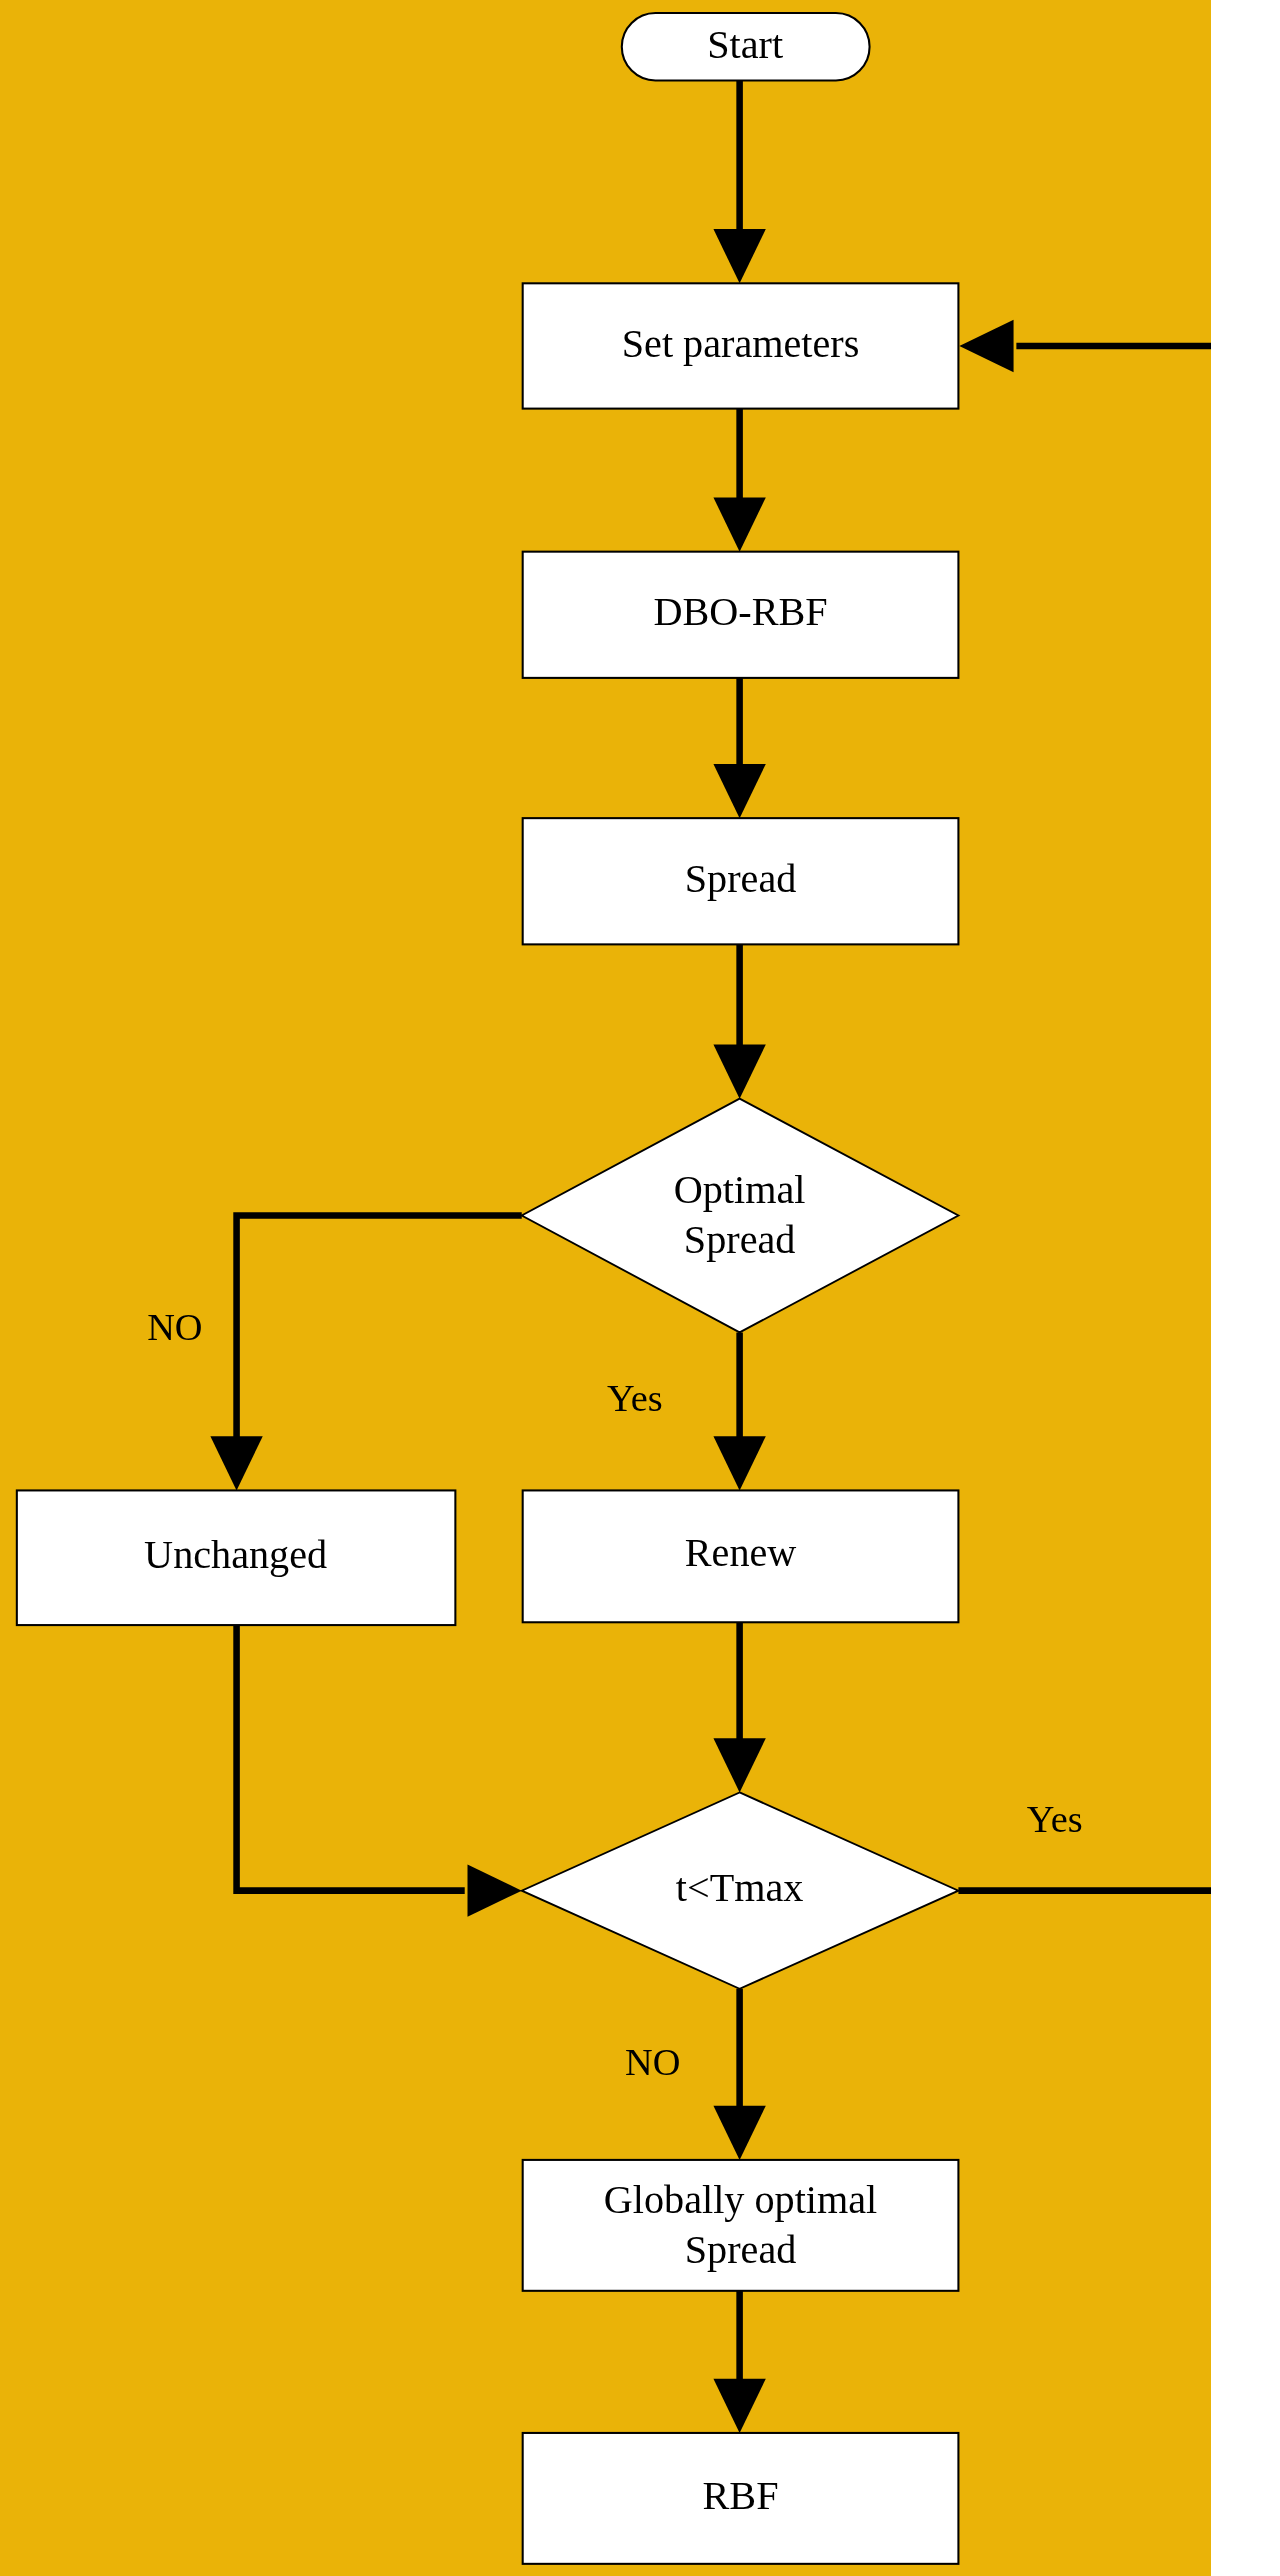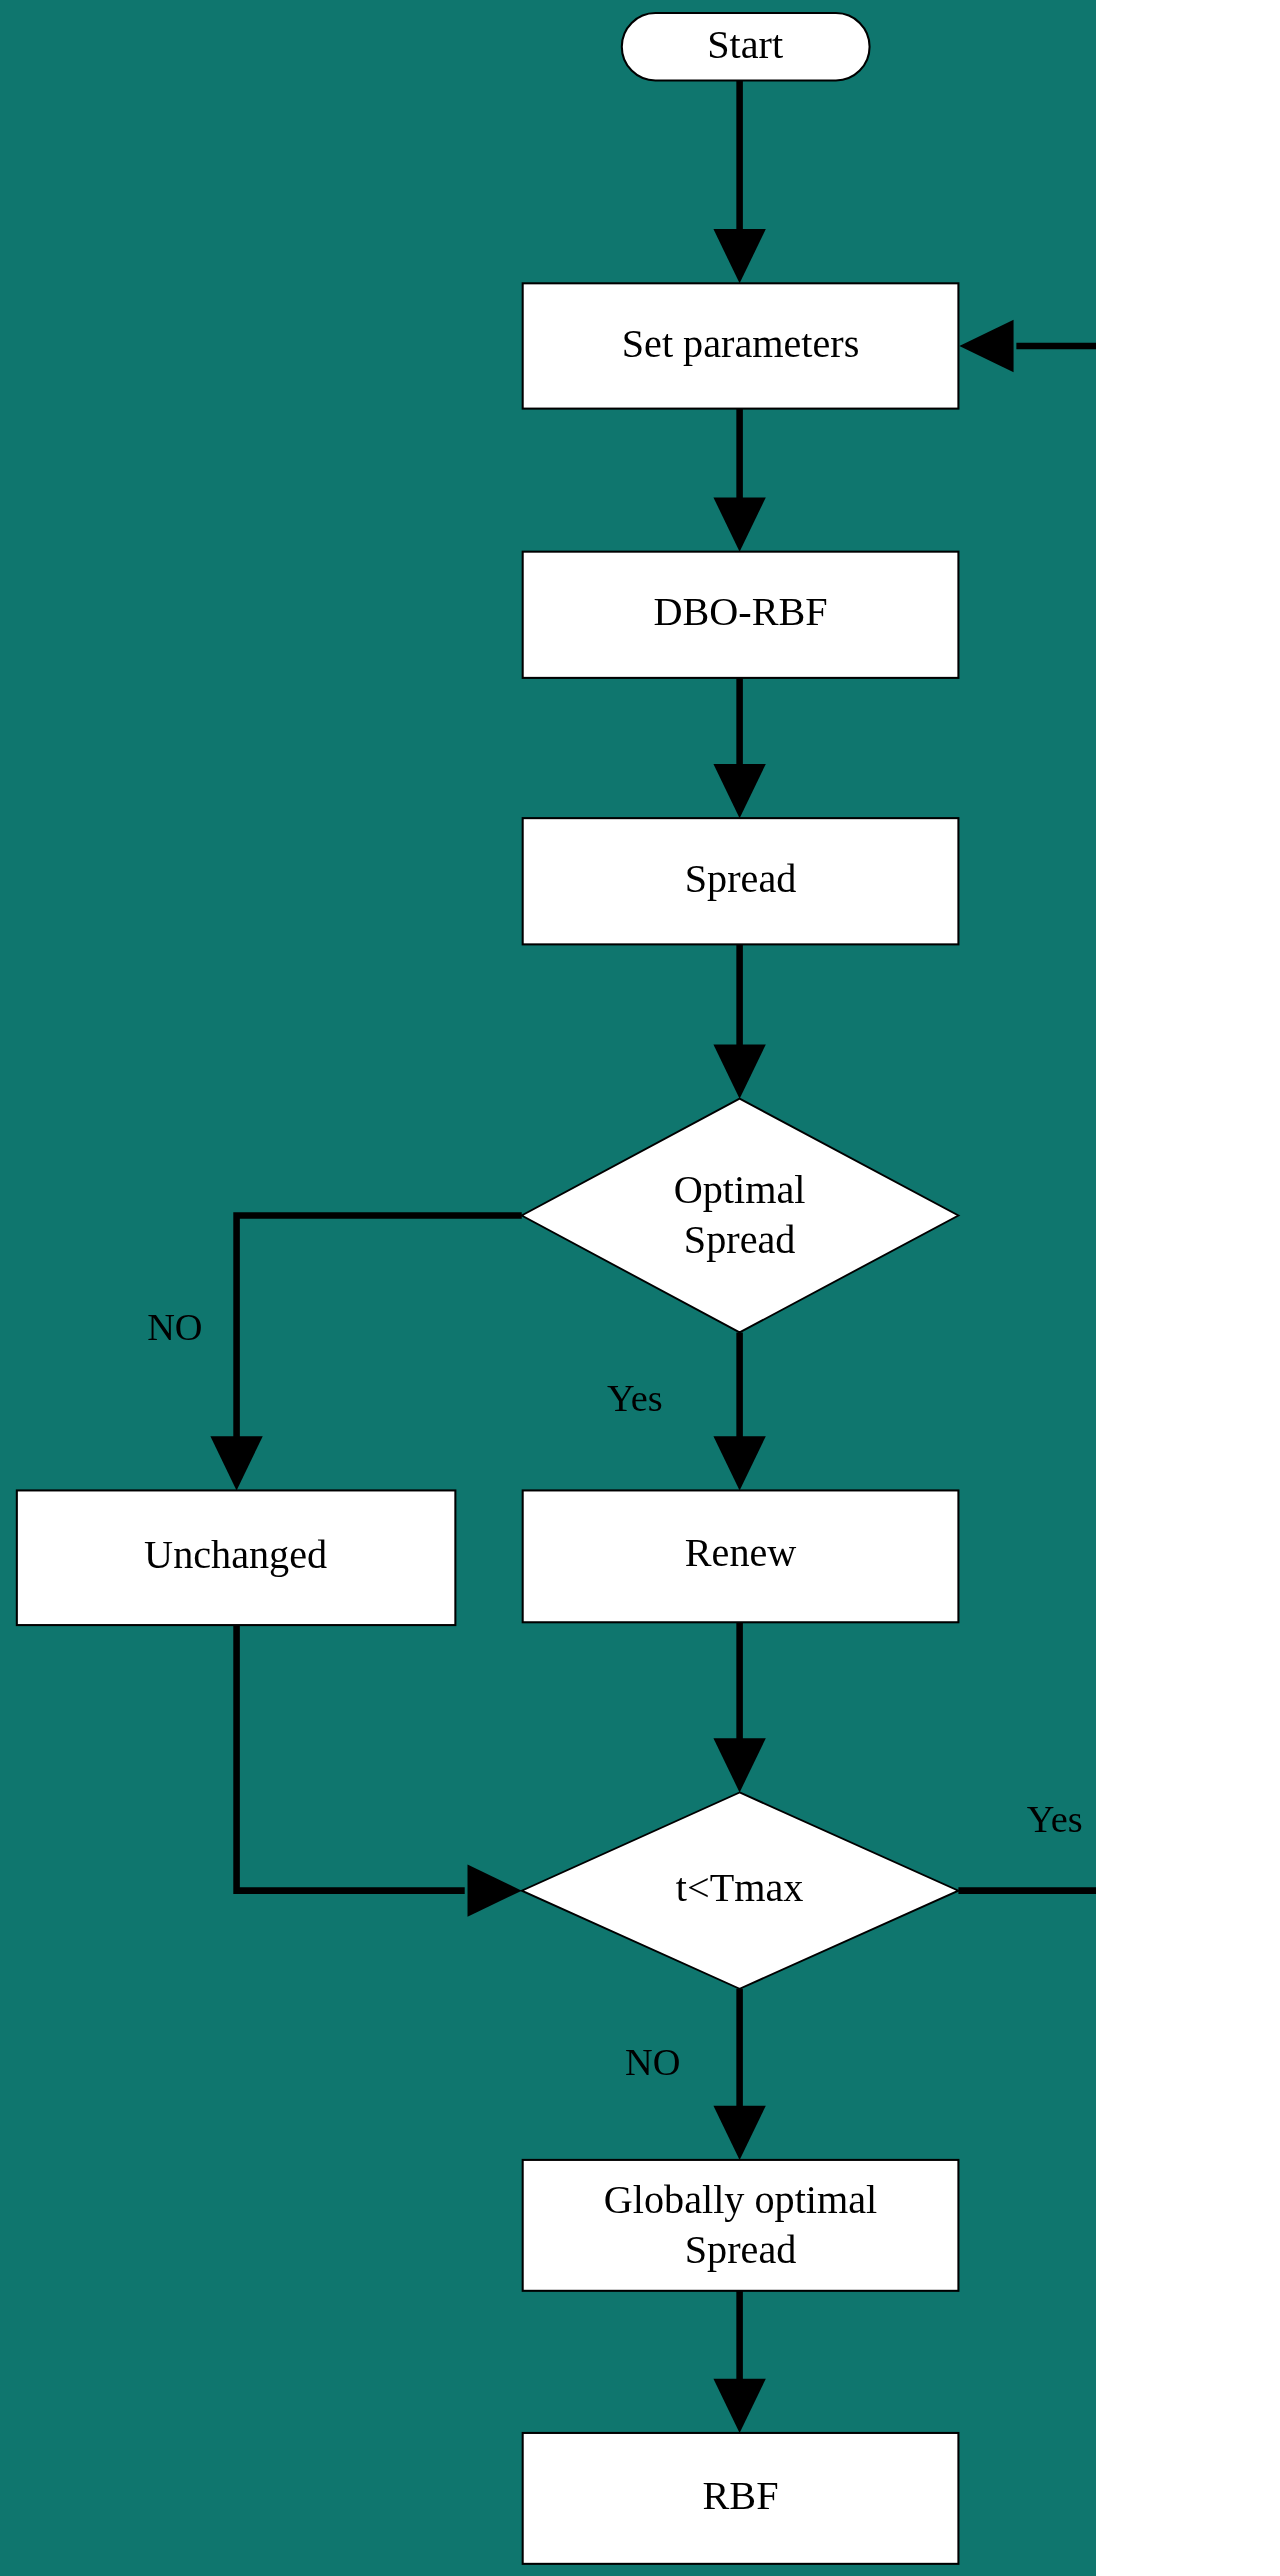--- a/index.html
+++ b/index.html
@@ -6,23 +6,23 @@
   html, body {
     margin: 0;
     padding: 0;
     background: #ffffff;
   }
   body {
     font-family: "Liberation Serif", "DejaVu Serif", serif;
   }
   #flow-root {
     position: relative;
-    width: 1096px;
+    width: 1211px;
     height: 2576px;
-    background: #0f766e;
+    background: #eab308;
     overflow: hidden;
   }
   svg#flow-svg {
     display: block;
     width: 1281px;
     height: 2576px;
   }
   .node-shape {
     fill: #ffffff;
     stroke: #000000;

